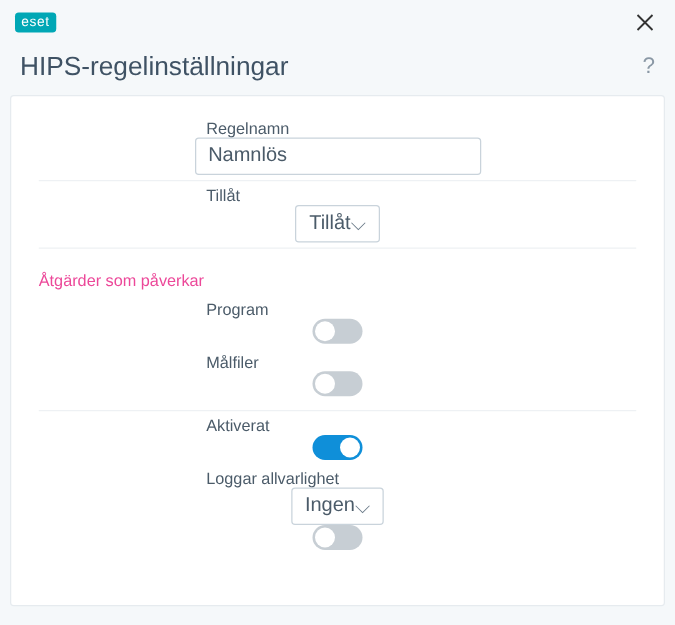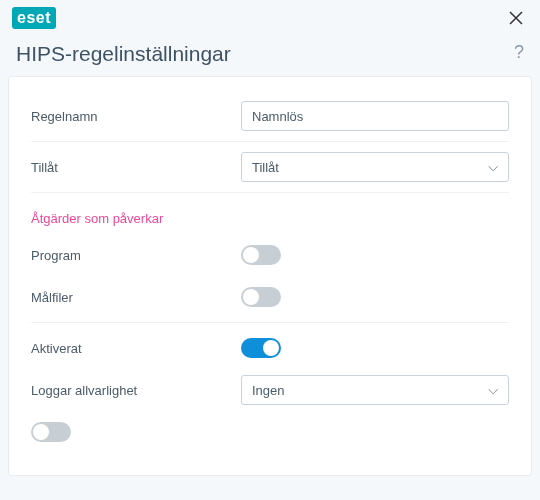--- a/index.html
+++ b/index.html
@@ -1,38 +1,38 @@
 <!DOCTYPE html>
 <html><head>
 <meta charset="utf-8">
 <style>
 * { box-sizing: border-box; margin: 0; padding: 0; font-family: "Segoe UI", Arial, sans-serif; }
 body { width: 540px; height: 500px; background: #f5f8fa; overflow: hidden; }
 
 .titlebar { display: flex; align-items: center; padding: 8px 12px; height: 36px; }
 .logo { display: inline-flex; align-items: center; margin-right: 8px; }
-.logo-badge { background:#00a7b5; color:#fff; font-weight:700; font-size:16px; padding:2px 5px; border-radius:3px; letter-spacing:0.5px; }
+.logo-badge { background:#00a7b5; color:#fff; font-weight:400; font-size:11px; padding:2px 5px; border-radius:3px; letter-spacing:0.5px; }
 .product { color:#5a6b7a; font-size:12px; letter-spacing:1px; font-weight:400; margin-left:6px; }
 .close { margin-left:auto; width:24px; height:24px; display:flex; align-items:center; justify-content:center; cursor:pointer; color:#333; }
 
 .header { display:flex; align-items:flex-start; padding: 6px 16px 10px; }
 .page-title { color:#3f5264; font-size:21px; font-weight:400; }
 .help { margin-left:auto; color:#8a98a5; font-size:18px; cursor:pointer; }
 
 .card { background:#fff; border:1px solid #e6ebef; border-radius:3px; margin: 0 8px; padding: 18px 22px 22px; }
 
-.row { display:flex; align-items:center; min-height:42px; }
+.row { display:flex; align-items:center; min-height:42px;flex-direction:column; }
 .label { width:210px; color:#4b5b69; font-size:13px; }
 .control { flex:1; }
 
 .section-title { color:#ec4899; font-size:13px; padding: 14px 0 8px; }
 
 input[type=text], .select {
   width:100%; height:30px; border:1px solid #c9d3db; border-radius:3px;
-  padding: 0 10px; font-size:13px; color:#4b5b69; background:#fff;
+  padding: 0 10px; font-size:16px; color:#4b5b69; background:#fff;
 }
 .select { display:flex; align-items:center; justify-content:space-between; cursor:pointer; }
 .select .chev { color:#6b7b89; }
 
 .toggle { position:relative; width:40px; height:20px; border-radius:10px; background:#c7ced4; cursor:pointer; }
 .toggle .knob { position:absolute; top:2px; left:2px; width:16px; height:16px; background:#fff; border-radius:50%; transition:left .15s; }
 .toggle.on { background:#0f8fd9; }
 .toggle.on .knob { left:22px; }
 .hr { border-top:1px solid #eef1f4; margin:4px 0; }
 </style>

